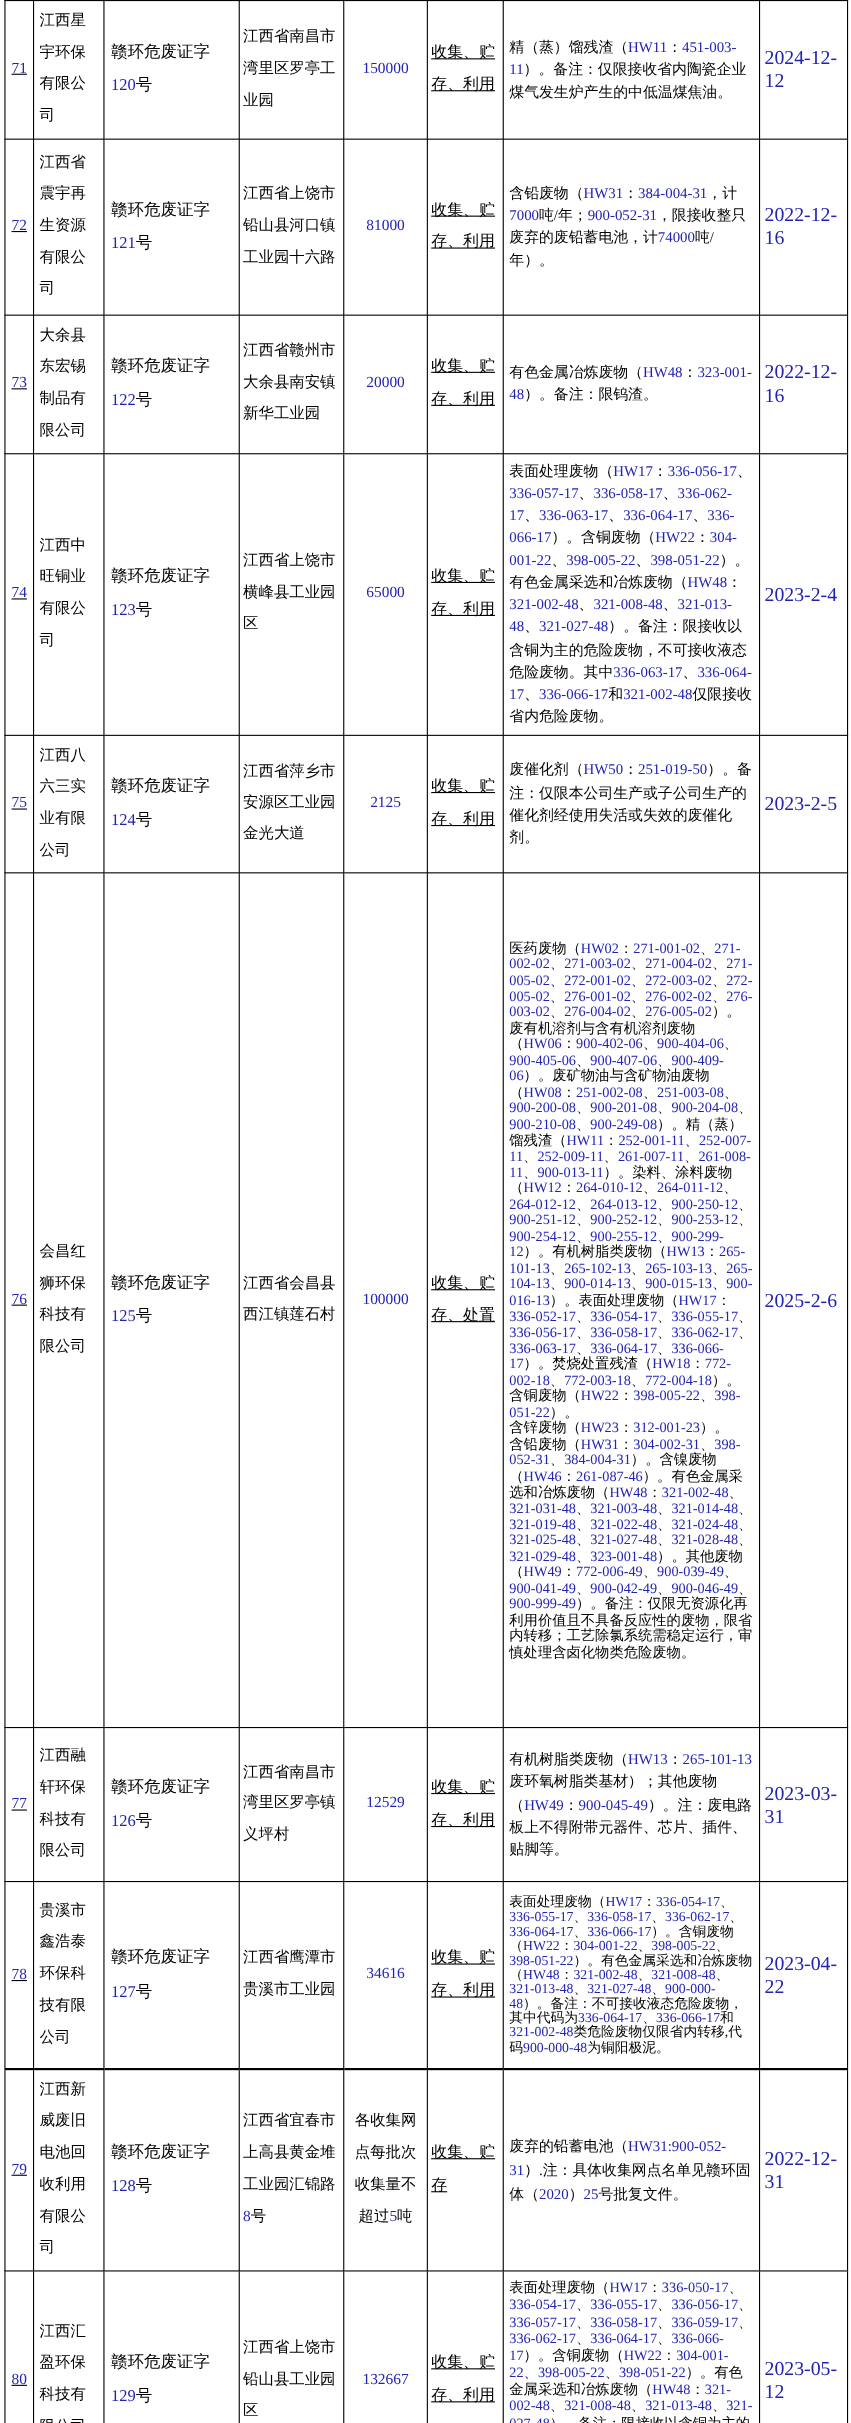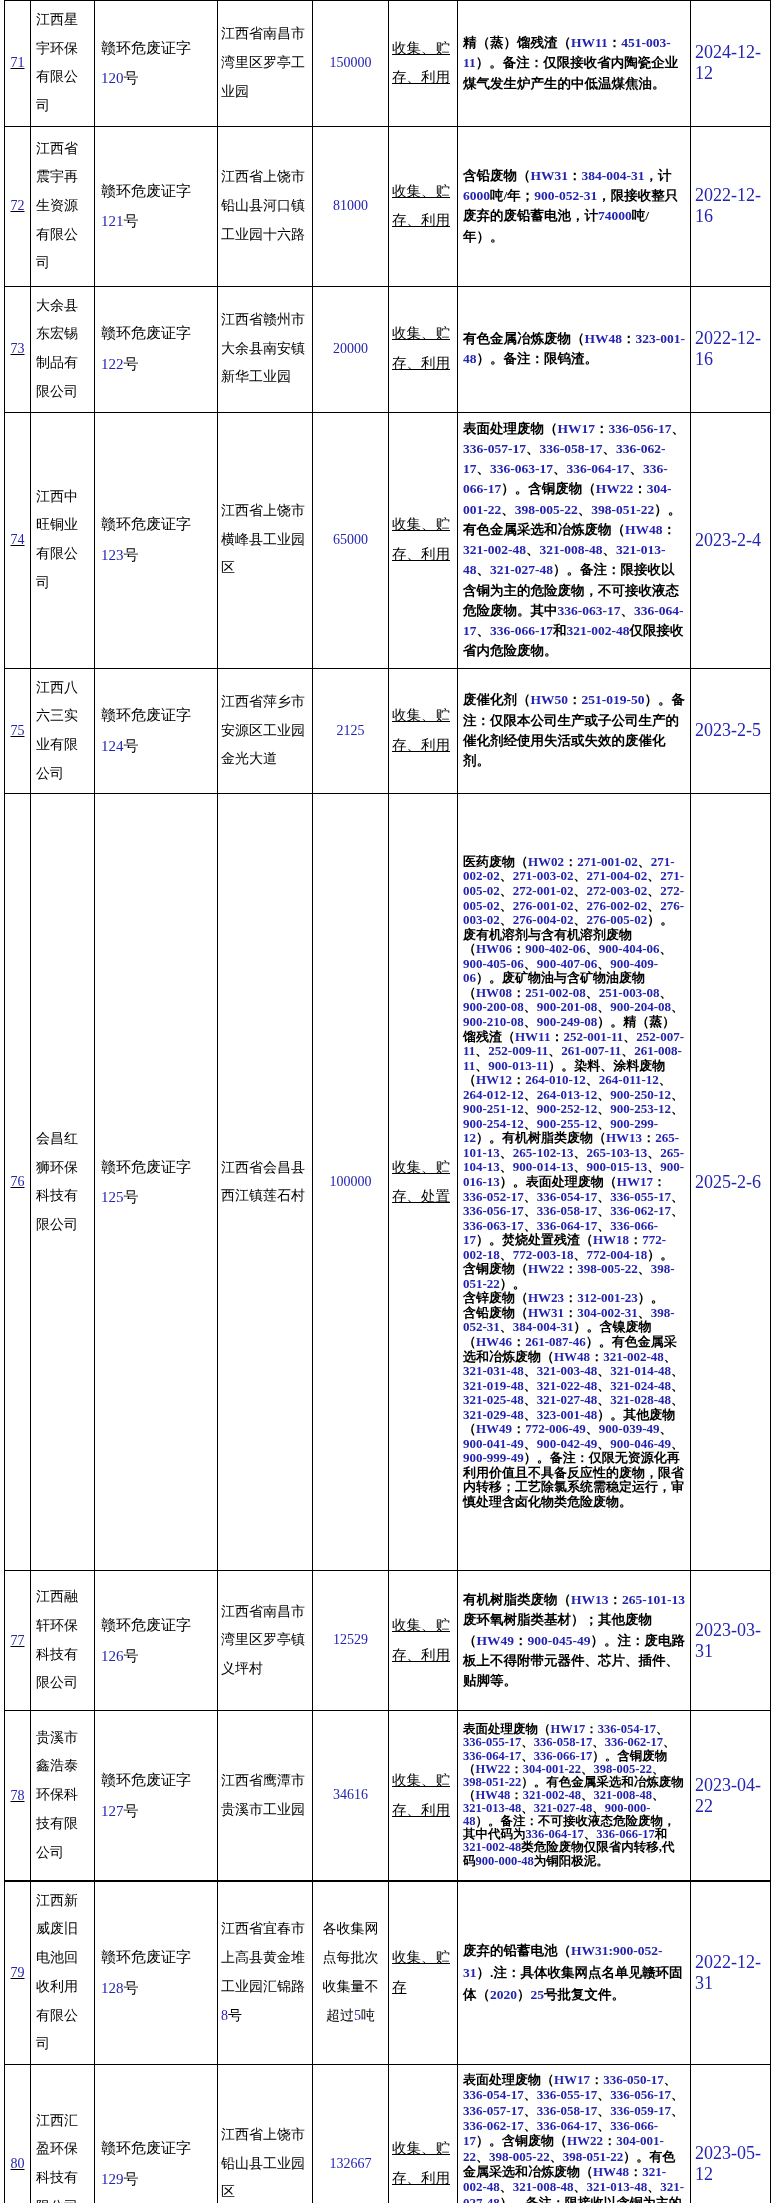--- a/index.html
+++ b/index.html
@@ -20,21 +20,21 @@
     overflow:hidden;
     padding:2px 4px;
   }
   
   .c-seq{text-align:center;font-size:14px;text-decoration:underline;}
   .c-com{font-size:14px;line-height:2.05;padding:5px;text-align:left;}
   .c-lic{font-size:15px;line-height:2.05;padding:3px 16px 3px 6px;text-align:left;}
   .c-adr{font-size:14px;line-height:2.05;padding:3px;text-align:left;margin-left:36px;}
   .c-cap{font-size:14px;line-height:2.05;text-align:center;}
   .c-ops{font-size:14.5px;line-height:2.05;padding:3px;text-align:left;text-decoration:underline;}
-  .c-wst{text-align:left;white-space:pre-wrap;word-break:normal;padding:2px 5px;font-weight:bold;}
+  .c-wst{text-align:left;white-space:pre-wrap;word-break:normal;padding:2px 5px;}
   .c-dat{font-size:18px;}
   
   .w-loose{font-size:13.5px;line-height:1.5;}
   .w-mid{font-size:13.5px;line-height:1.5;}
   .w-tight{font-size:13px;line-height:1.12;}
   .w-xtight{font-size:12.5px;line-height:1.05;}
   .w-l79{font-size:13.5px;line-height:1.6;}
   .w-t80{font-size:13px;line-height:1.18;}
   tr.thick-top td{border-top:2px solid var(--line);}
   tr.partial td{height:5px;padding:0;}
@@ -66,21 +66,21 @@
     <td class="c-wst w-loose">精（蒸）馏残渣（<span class="lat">HW11</span>：<span class="lat">451-003-11</span>）。备注：仅限接收省内陶瓷企业煤气发生炉产生的中低温煤焦油。</td>
     <td class="c-dat"><span class="lat">2024-12-12</span></td>
   </tr>
         <tr style="height: 160px;">
     <td class="c-seq"><span class="lat">72</span></td>
     <td class="c-com">江西省震宇再生资源有限公司</td>
     <td class="c-lic">赣环危废证字<span class="lat">121</span>号</td>
     <td class="c-adr">江西省上饶市铅山县河口镇工业园十六路</td>
     <td class="c-cap"><span class="lat">81000</span></td>
     <td class="c-ops">收集、贮存、利用</td>
-    <td class="c-wst w-loose">含铅废物（<span class="lat">HW31</span>：<span class="lat">384-004-31</span>，计<span class="lat">6000</span>吨/年；<span class="lat">900-052-31</span>，限接收整只废弃的废铅蓄电池，计<span class="lat">74000</span>吨/年）。</td>
+    <td class="c-wst w-loose">含铅废物（<span class="lat">HW31</span>：<span class="lat">384-004-31</span>，计<span class="lat">7000</span>吨/年；<span class="lat">900-052-31</span>，限接收整只废弃的废铅蓄电池，计<span class="lat">74000</span>吨/年）。</td>
     <td class="c-dat"><span class="lat">2022-12-16</span></td>
   </tr>
         <tr style="height: 112px;">
     <td class="c-seq"><span class="lat">73</span></td>
     <td class="c-com">大余县东宏锡制品有限公司</td>
     <td class="c-lic">赣环危废证字<span class="lat">122</span>号</td>
     <td class="c-adr">江西省赣州市大余县南安镇新华工业园</td>
     <td class="c-cap"><span class="lat">20000</span></td>
     <td class="c-ops">收集、贮存、利用</td>
     <td class="c-wst w-loose">有色金属冶炼废物（<span class="lat">HW48</span>：<span class="lat">323-001-48</span>）。备注：限钨渣。</td>

